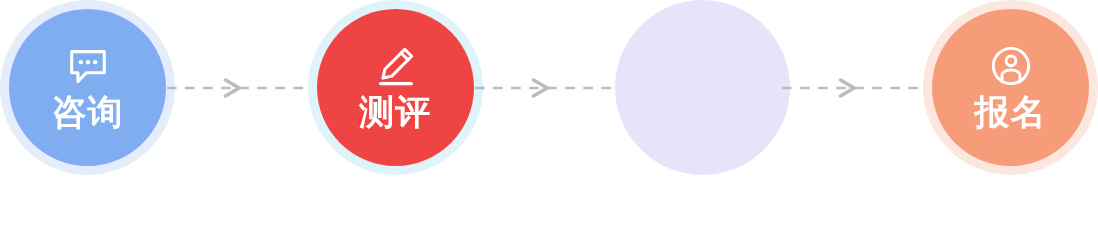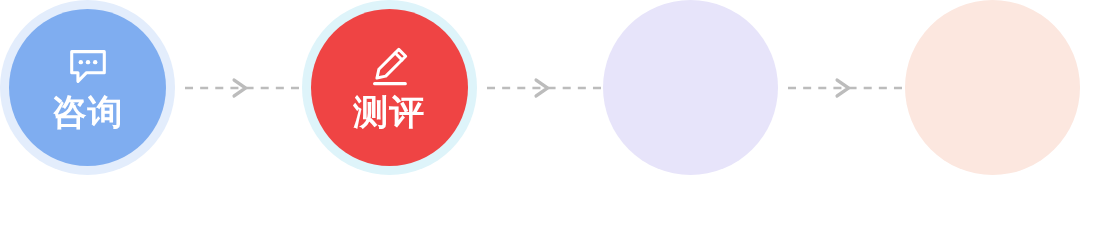--- a/index.html
+++ b/index.html
@@ -26,21 +26,20 @@
 
   
   .step {
     position: relative;
     width: 175px;
     height: 175px;
     flex: 0 0 175px;
     display: flex;
     align-items: center;
     justify-content: center;
-    padding-left: 18px;
   }
 
   .halo {
     position: absolute;
     left: 0;
     top: 0;
     width: 175px;
     height: 175px;
     border-radius: 50%;
   }
@@ -142,15 +141,25 @@
 
   <div class="connector">
     <svg viewBox="0 0 140 24" preserveAspectRatio="none" xmlns="http://www.w3.org/2000/svg">
       <line x1="0" y1="12" x2="140" y2="12" stroke="#BCBCBC" stroke-width="2.6" stroke-dasharray="9 8" stroke-linecap="butt"></line>
       <path d="M55 4 L68 12 L55 20" stroke="#BCBCBC" stroke-width="3.4" fill="none" stroke-linecap="round" stroke-linejoin="round"></path>
     </svg>
   </div>
 
   <div class="step">
     <div class="halo" style="background: rgb(252, 231, 223);"></div>
+    <div class="disc" style="background: rgb(247, 156, 121);">
+      <span class="step-icon">
+        <svg viewBox="0 0 48 48" fill="none" xmlns="http://www.w3.org/2000/svg">
+          <circle cx="24" cy="24" r="18.4" stroke="#ffffff" stroke-width="3.1" fill="none"></circle>
+          <circle cx="24" cy="18.6" r="5.1" stroke="#ffffff" stroke-width="3.0" fill="none"></circle>
+          <path d="M14.6 40.6 V33.6 C14.6 30.4 18.8 28.2 24 28.2 C29.2 28.2 33.4 30.4 33.4 33.6 V40.6" stroke="#ffffff" stroke-width="3.0" fill="none" stroke-linecap="round" stroke-linejoin="round"></path>
+        </svg>
+      </span>
+      <span class="step-label">报名</span>
+    </div>
   </div>
 
 </div>
 
 </body></html>

